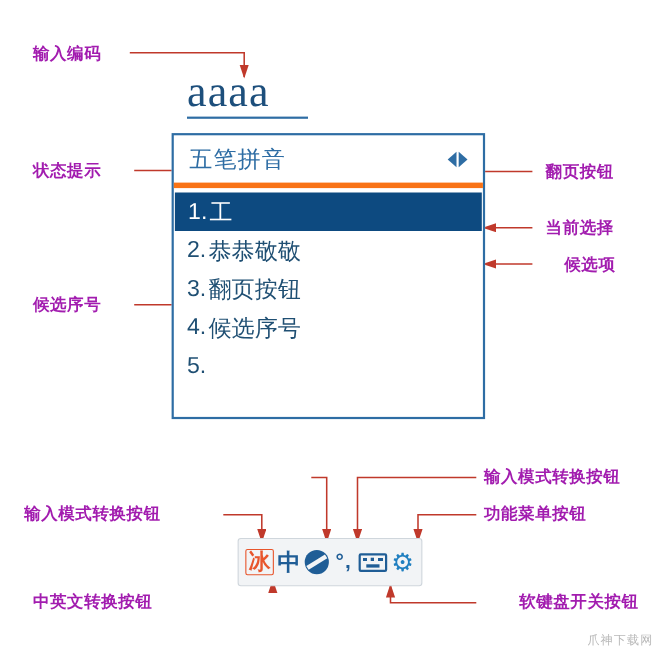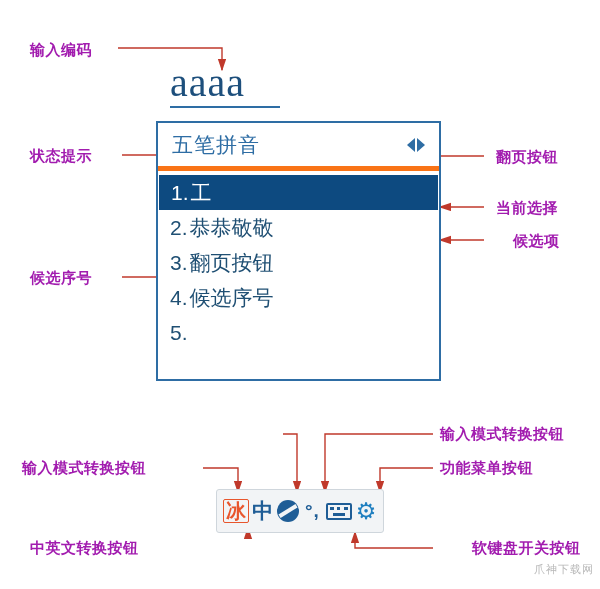--- a/index.html
+++ b/index.html
@@ -205,21 +205,21 @@
   .ico-gear {
     color: #1f7fc0;
     font-size: 23px;
     line-height: 23px;
   }
 
   
   .watermark {
     position: absolute;
     right: 6px;
-    bottom: 12px;
+    bottom: 0;
     font-size: 11px;
     color: #b8b8b8;
     letter-spacing: 1px;
     text-align: center;
   }
 </style>
 </head>
 <body>
 
 <div id="stage">

